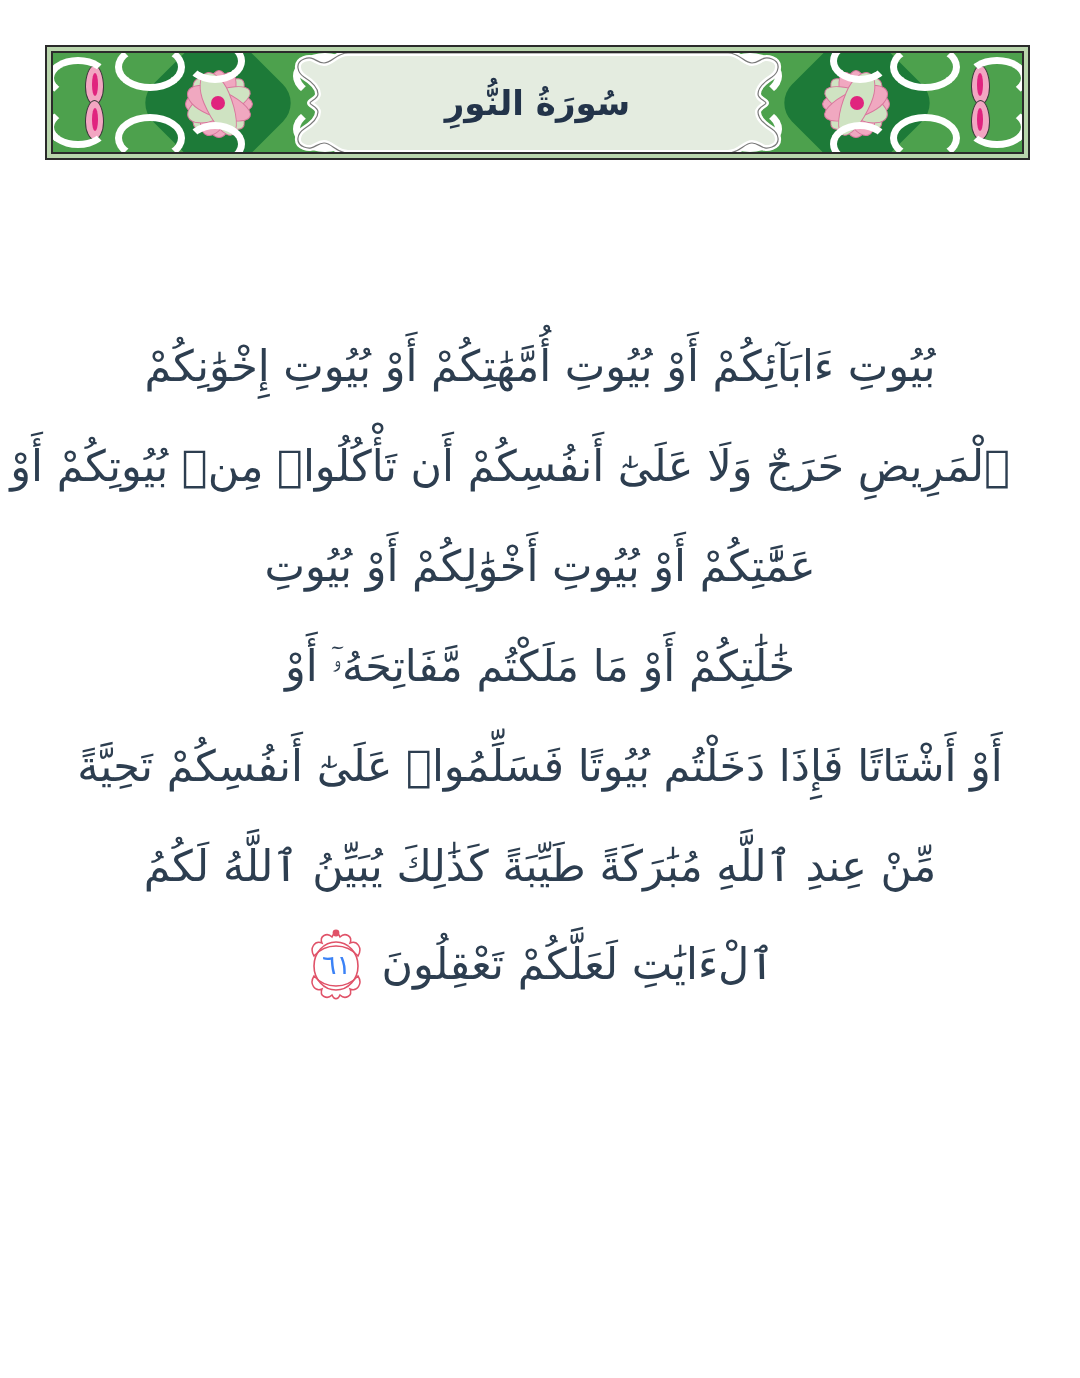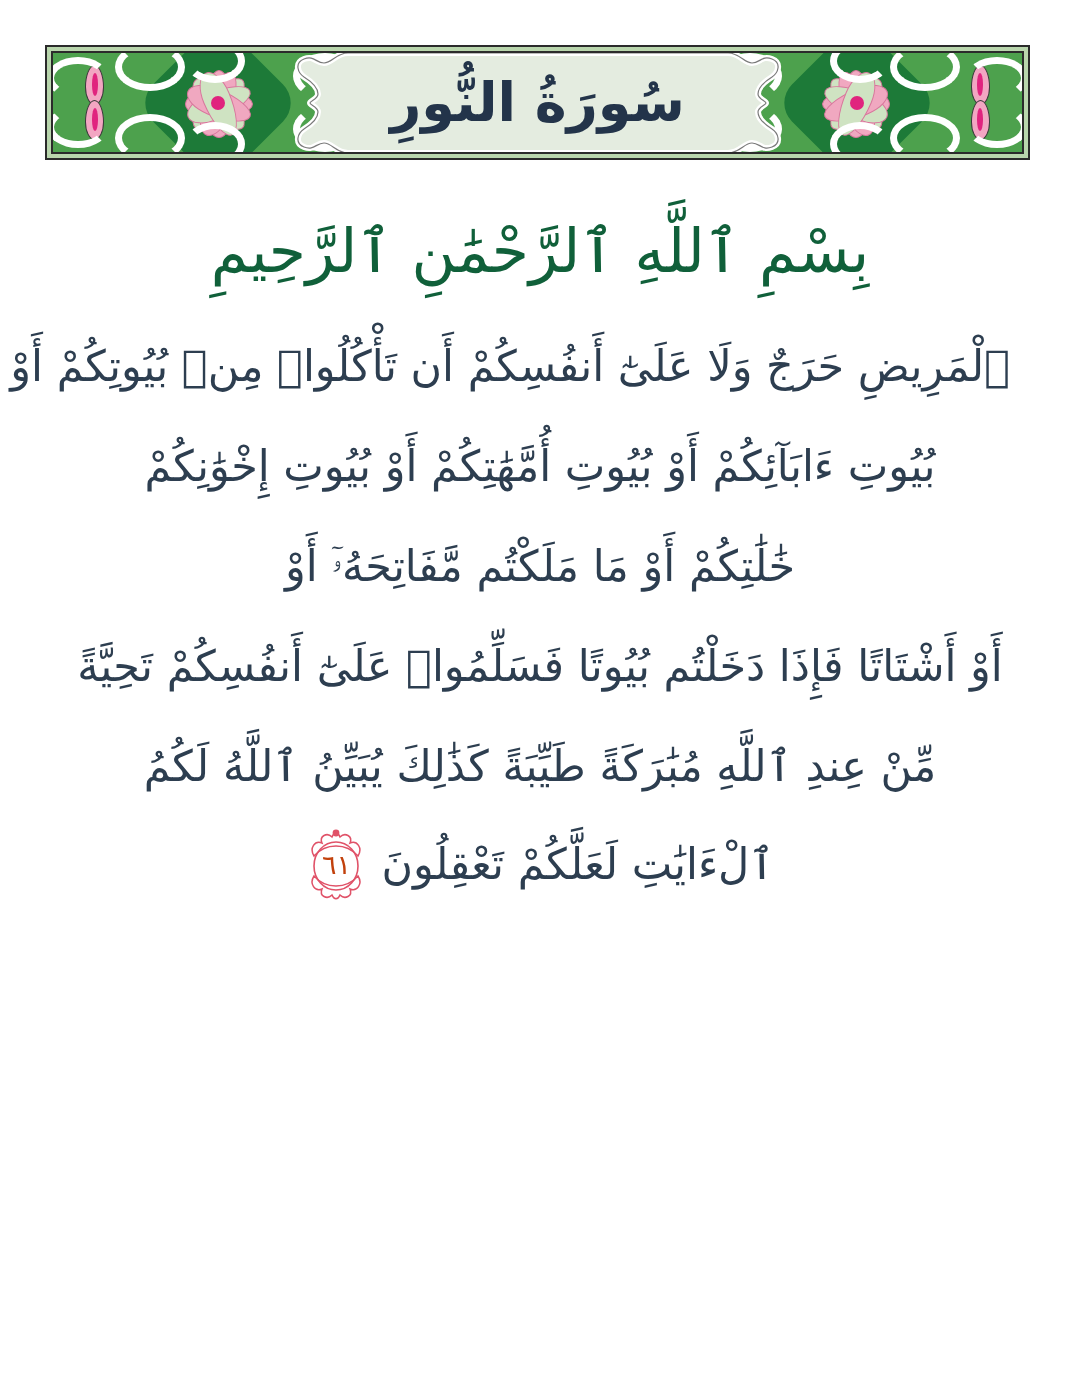--- a/index.html
+++ b/index.html
@@ -134,21 +134,21 @@
   }
   #surah-cartouche svg { display: block; width: 100%; height: 100%; }
   #surah-title {
     position: absolute;
     left: 0; top: 0;
     width: 100%; height: 100%;
     display: flex;
     align-items: center;
     justify-content: center;
     color: #23344a;
-    font-size: 54px;
+    font-size: 34px;
     line-height: 1;
     direction: rtl;
     box-sizing: border-box;
     font-family: "DejaVu Sans", "Liberation Sans", sans-serif;
     font-weight: 600;
     letter-spacing: 0px;
   }
 
   
   #basmala {
@@ -202,21 +202,21 @@
     flex: 0 0 auto;
   }
   .verse-marker svg {
     position: absolute;
     left: 0; top: 0;
     width: 100%; height: 100%;
   }
   .verse-marker .num {
     position: relative;
     z-index: 2;
-    color: #c2410c;
+    color: #3b82f6;
     font-size: 27px;
     line-height: 1;
     direction: rtl;
     font-family: "DejaVu Sans", "Liberation Sans", sans-serif;
   }
 </style>
 </head>
 <body>
 
 <div id="page">
@@ -330,25 +330,25 @@
                    C 474 4, 472 12, 464 12
                    C 456 12, 452 2, 440 2
                    Z" fill="none" stroke="#7a7a7a" stroke-width="1.2"></path>
         </svg>
         <div id="surah-title">سُورَةُ النُّورِ</div>
       </div>
 
     </div>
   </div>
 
-  <div id="basmala">بِسْمِ ٱللَّهِ ٱلرَّحْمَٰنِ ٱلرَّحِيمِ</div>
 
   <div id="ayah-block">
+    <span class="ayah-line">بُيُوتِ ءَابَآئِكُمْ أَوْ بُيُوتِ أُمَّهَٰتِكُمْ أَوْ بُيُوتِ إِخْوَٰنِكُمْ</span>
     <span class="ayah-line">ٱلْمَرِيضِ حَرَجٌ وَلَا عَلَىٰٓ أَنفُسِكُمْ أَن تَأْكُلُوا۟ مِنۢ بُيُوتِكُمْ أَوْ</span>
-    <span class="ayah-line">بُيُوتِ ءَابَآئِكُمْ أَوْ بُيُوتِ أُمَّهَٰتِكُمْ أَوْ بُيُوتِ إِخْوَٰنِكُمْ</span>
+    <span class="ayah-line">عَمَّٰتِكُمْ أَوْ بُيُوتِ أَخْوَٰلِكُمْ أَوْ بُيُوتِ</span>
     <span class="ayah-line">خَٰلَٰتِكُمْ أَوْ مَا مَلَكْتُم مَّفَاتِحَهُۥٓ أَوْ</span>
     <span class="ayah-line">أَوْ أَشْتَاتًا فَإِذَا دَخَلْتُم بُيُوتًا فَسَلِّمُوا۟ عَلَىٰٓ أَنفُسِكُمْ تَحِيَّةً</span>
     <span class="ayah-line">مِّنْ عِندِ ٱللَّهِ مُبَٰرَكَةً طَيِّبَةً كَذَٰلِكَ يُبَيِّنُ ٱللَّهُ لَكُمُ</span>
 
     <span class="ayah-line last">
       <span>ٱلْءَايَٰتِ لَعَلَّكُمْ تَعْقِلُونَ</span>
       <span class="verse-marker">
         <svg viewBox="0 0 62 76" aria-hidden="true">
           <ellipse cx="31" cy="40" rx="22" ry="24" fill="none" stroke="#e05268" stroke-width="1.6"></ellipse>
           <path d="M 9 30 C 4 22, 10 14, 17 17 C 14 10, 22 6, 27 11 C 29 6, 33 6, 35 11 C 40 6, 48 10, 45 17 C 52 14, 58 22, 53 30 C 46 22, 38 20, 31 20 C 24 20, 16 22, 9 30 Z" fill="none" stroke="#e05268" stroke-width="1.5"></path>

